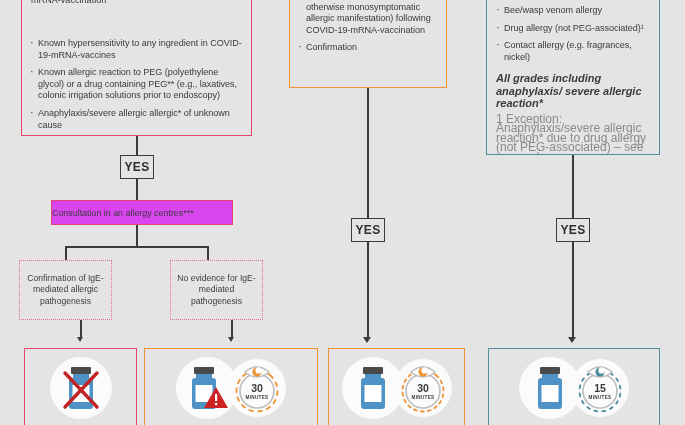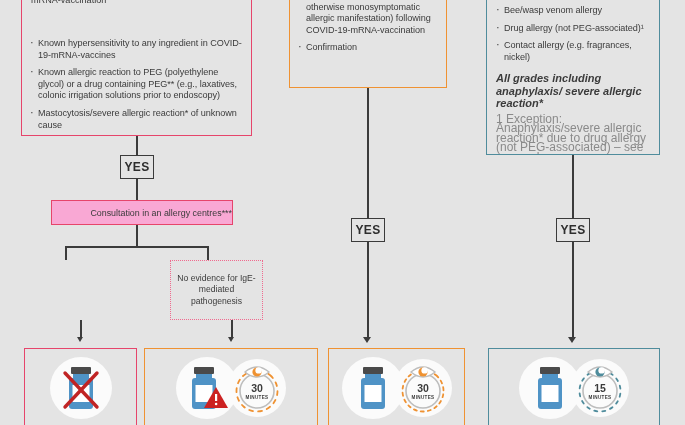--- a/index.html
+++ b/index.html
@@ -76,22 +76,22 @@
     display:flex;align-items:center;justify-content:center;
     font-weight:bold;font-size:12px;letter-spacing:0.4px;
     color:#2e2e2e;
     text-align:center;
   }
 
   
   .consult{
     position:absolute;box-sizing:border-box;
     border:1.6px solid #e6456b;
-    display:flex;align-items:center;justify-content:flex-end;
-    font-size:8.9px;color:#3b3b3b;background:#f9a8d4;
+    display:flex;align-items:center;justify-content:flex-start;
+    font-size:8.9px;color:#3b3b3b;background:#d946ef;
   }
 
   
   .dotbox{
     position:absolute;box-sizing:border-box;
     border:1.4px dotted #f06a8e;
     display:flex;align-items:center;justify-content:center;
     text-align:center;
     font-size:8.6px;line-height:11.4px;color:#3b3b3b;
     padding:2px;
@@ -119,21 +119,21 @@
 </style>
 </head>
 <body>
 
 <div class="stage">
 
   <div class="critbox pink abs" style="left:21px;top:-76px;width:231px;height:212px;">
     <ul class="bullets" style="margin-top:109px;">
       <li>Known hypersensitivity to any ingredient in COVID-19-mRNA-vaccines</li>
       <li>Known allergic reaction to PEG (polyethylene glycol) or a drug containing PEG** (e.g., laxatives, colonic irrigation solutions prior to endoscopy)</li>
-      <li>Mastocytosis/severe allergic reaction* of unknown cause</li>
+      <li>Anaphylaxis/severe allergic allergic* of unknown cause</li>
     </ul>
   </div>
 
   <div class="abs" style="left:31px;top:-5px;width:210px;font-size:9.1px;line-height:11.6px;color:#3b3b3b;">
     <span>mRNA-vaccination</span>
   </div>
 
   <div class="vline" style="left:136px;top:136px;height:20px;"></div>
   <div class="yes" style="left:120px;top:155px;width:34px;height:24px;">
     <span>YES</span>
@@ -142,20 +142,23 @@
 
   <div class="consult" style="left:51px;top:200px;width:182px;height:25px;">
     <span>Consultation in an allergy centres***</span>
   </div>
 
   <div class="vline" style="left:136px;top:225px;height:22px;"></div>
   <div class="hline" style="left:65px;top:246px;width:143px;"></div>
   <div class="vline" style="left:65px;top:246px;height:14px;"></div>
   <div class="vline" style="left:207px;top:246px;height:14px;"></div>
 
+  <div class="dotbox" style="left:19px;top:260px;width:93px;height:60px;">
+    <span>Confirmation of IgE-mediated allergic pathogenesis</span>
+  </div>
   <div class="dotbox" style="left:170px;top:260px;width:93px;height:60px;">
     <span>No evidence for IgE-mediated pathogenesis</span>
   </div>
 
   <div class="vline" style="left:80px;top:320px;height:18px;"></div>
   <div class="arrow-sm" style="left:77px;top:337px;"></div>
   <div class="vline" style="left:231px;top:320px;height:18px;"></div>
   <div class="arrow-sm" style="left:228px;top:337px;"></div>
 
   <div class="critbox orange abs" style="left:289px;top:-22px;width:158px;height:110px;padding-top:0;">

